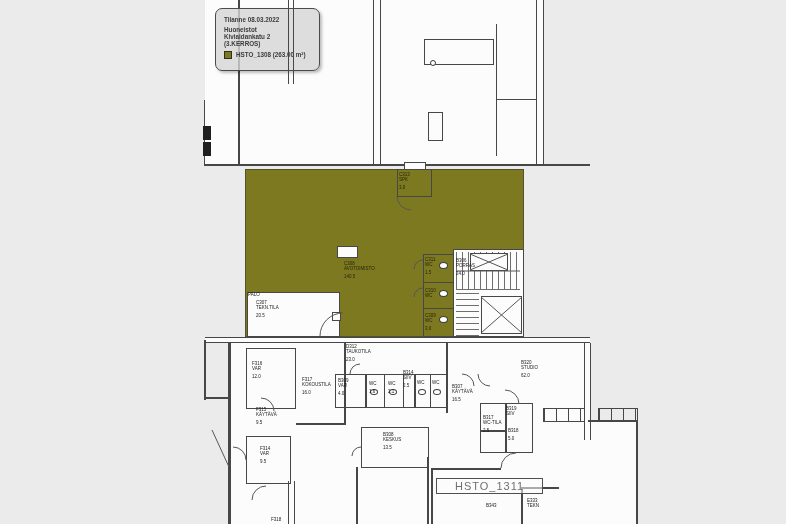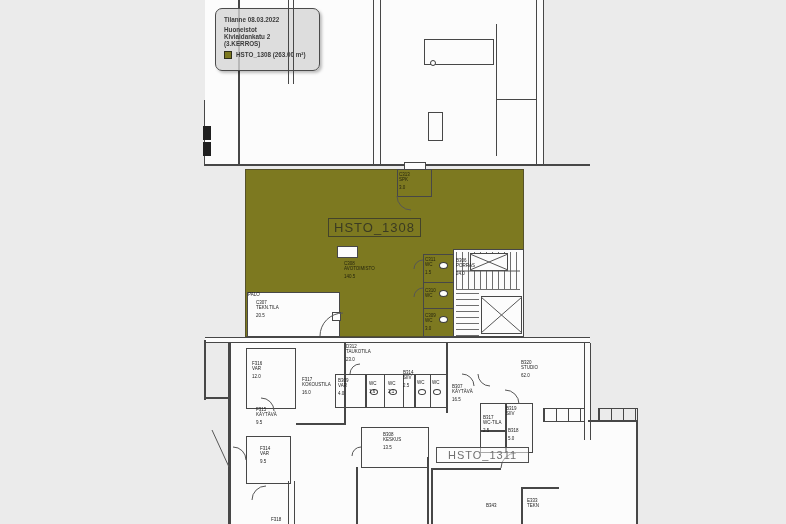--- a/index.html
+++ b/index.html
@@ -17,21 +17,21 @@
   .el {border:1px solid #3c3c3c;background:#ffffff;border-radius:50%;z-index:3;}
   .k  {background:#1f1f1f;z-index:3;}
   .gv {background:repeating-linear-gradient(90deg,#6e6e6e 0 1px,transparent 1px 6px);border-bottom:1px solid #6e6e6e;z-index:3;}
   .gh {background:repeating-linear-gradient(0deg,#6e6e6e 0 1px,transparent 1px 6px);z-index:3;}
   .win{border:1.2px solid #474747;background:repeating-linear-gradient(90deg,#474747 0 1px,transparent 1px 12px);z-index:3;}
   
   #hl-region{left:245px;top:169px;width:279px;height:168px;background:#7d7920;border:1px solid #55512a;z-index:2;}
   
   .plan-tag{z-index:4;letter-spacing:1px;white-space:nowrap;}
   #tag-1308{left:328px;top:218px;font-size:13px;color:#3b3b22;border:1.8px solid #43432a;padding:1px 5px;}
-  #tag-1311{left:436px;top:447px;font-size:11px;color:#707070;border:1.6px solid #4f4f4f;padding:1px 11px;background:rgba(252,252,252,.55);}
+  #tag-1311{left:436px;top:478px;font-size:11px;color:#707070;border:1.6px solid #4f4f4f;padding:1px 18px;background:rgba(252,252,252,.55);}
   
   .lbl{position:absolute;z-index:4;font-size:4.5px;line-height:5px;color:#1b1b1b;white-space:nowrap;}
   .lbl .area{display:block;margin-top:3px;}
   .lbl.on-olive{color:#26260e;}
   
   #legend{left:215px;top:8px;width:105px;height:63px;background:rgba(212,212,212,.8);
           border:1.6px solid #4a4a4a;border-radius:7px;z-index:6;
           box-shadow:2px 2px 3px rgba(0,0,0,.25);padding:7px 0 0 8px;
           font-size:6.3px;font-weight:700;color:#3b3b3b;line-height:7px;}
   #legend .gap{height:3px;}
@@ -133,21 +133,20 @@
       <path d="M361 447 A9 9 0 0 0 352 456"></path>
       <path d="M505 390 A14 14 0 0 1 519 404"></path>
       <path d="M501 468 A15 15 0 0 1 516 453"></path>
       <path d="M470 254 L508 270 M470 270 L508 254"></path>
       <path d="M481 297 L522 333 M481 333 L522 297"></path>
       <path d="M456 271 L520 271"></path>
       <path d="M212 430 L229 467"></path>
     </g>
   </svg>
 
-  <div class="abs plan-tag" id="tag-1308">HSTO_1308</div>
   <div class="abs plan-tag" id="tag-1311">HSTO_1311</div>
 
   <div id="label-layer">
       <div class="lbl on-olive" style="left: 399px; top: 172px;">
         <div>C313</div>
         <div>SPK</div>
         <span class="area">3.0</span>
       </div>
       <div class="lbl on-olive" style="left: 344px; top: 261px;">
         <div>C308</div>

